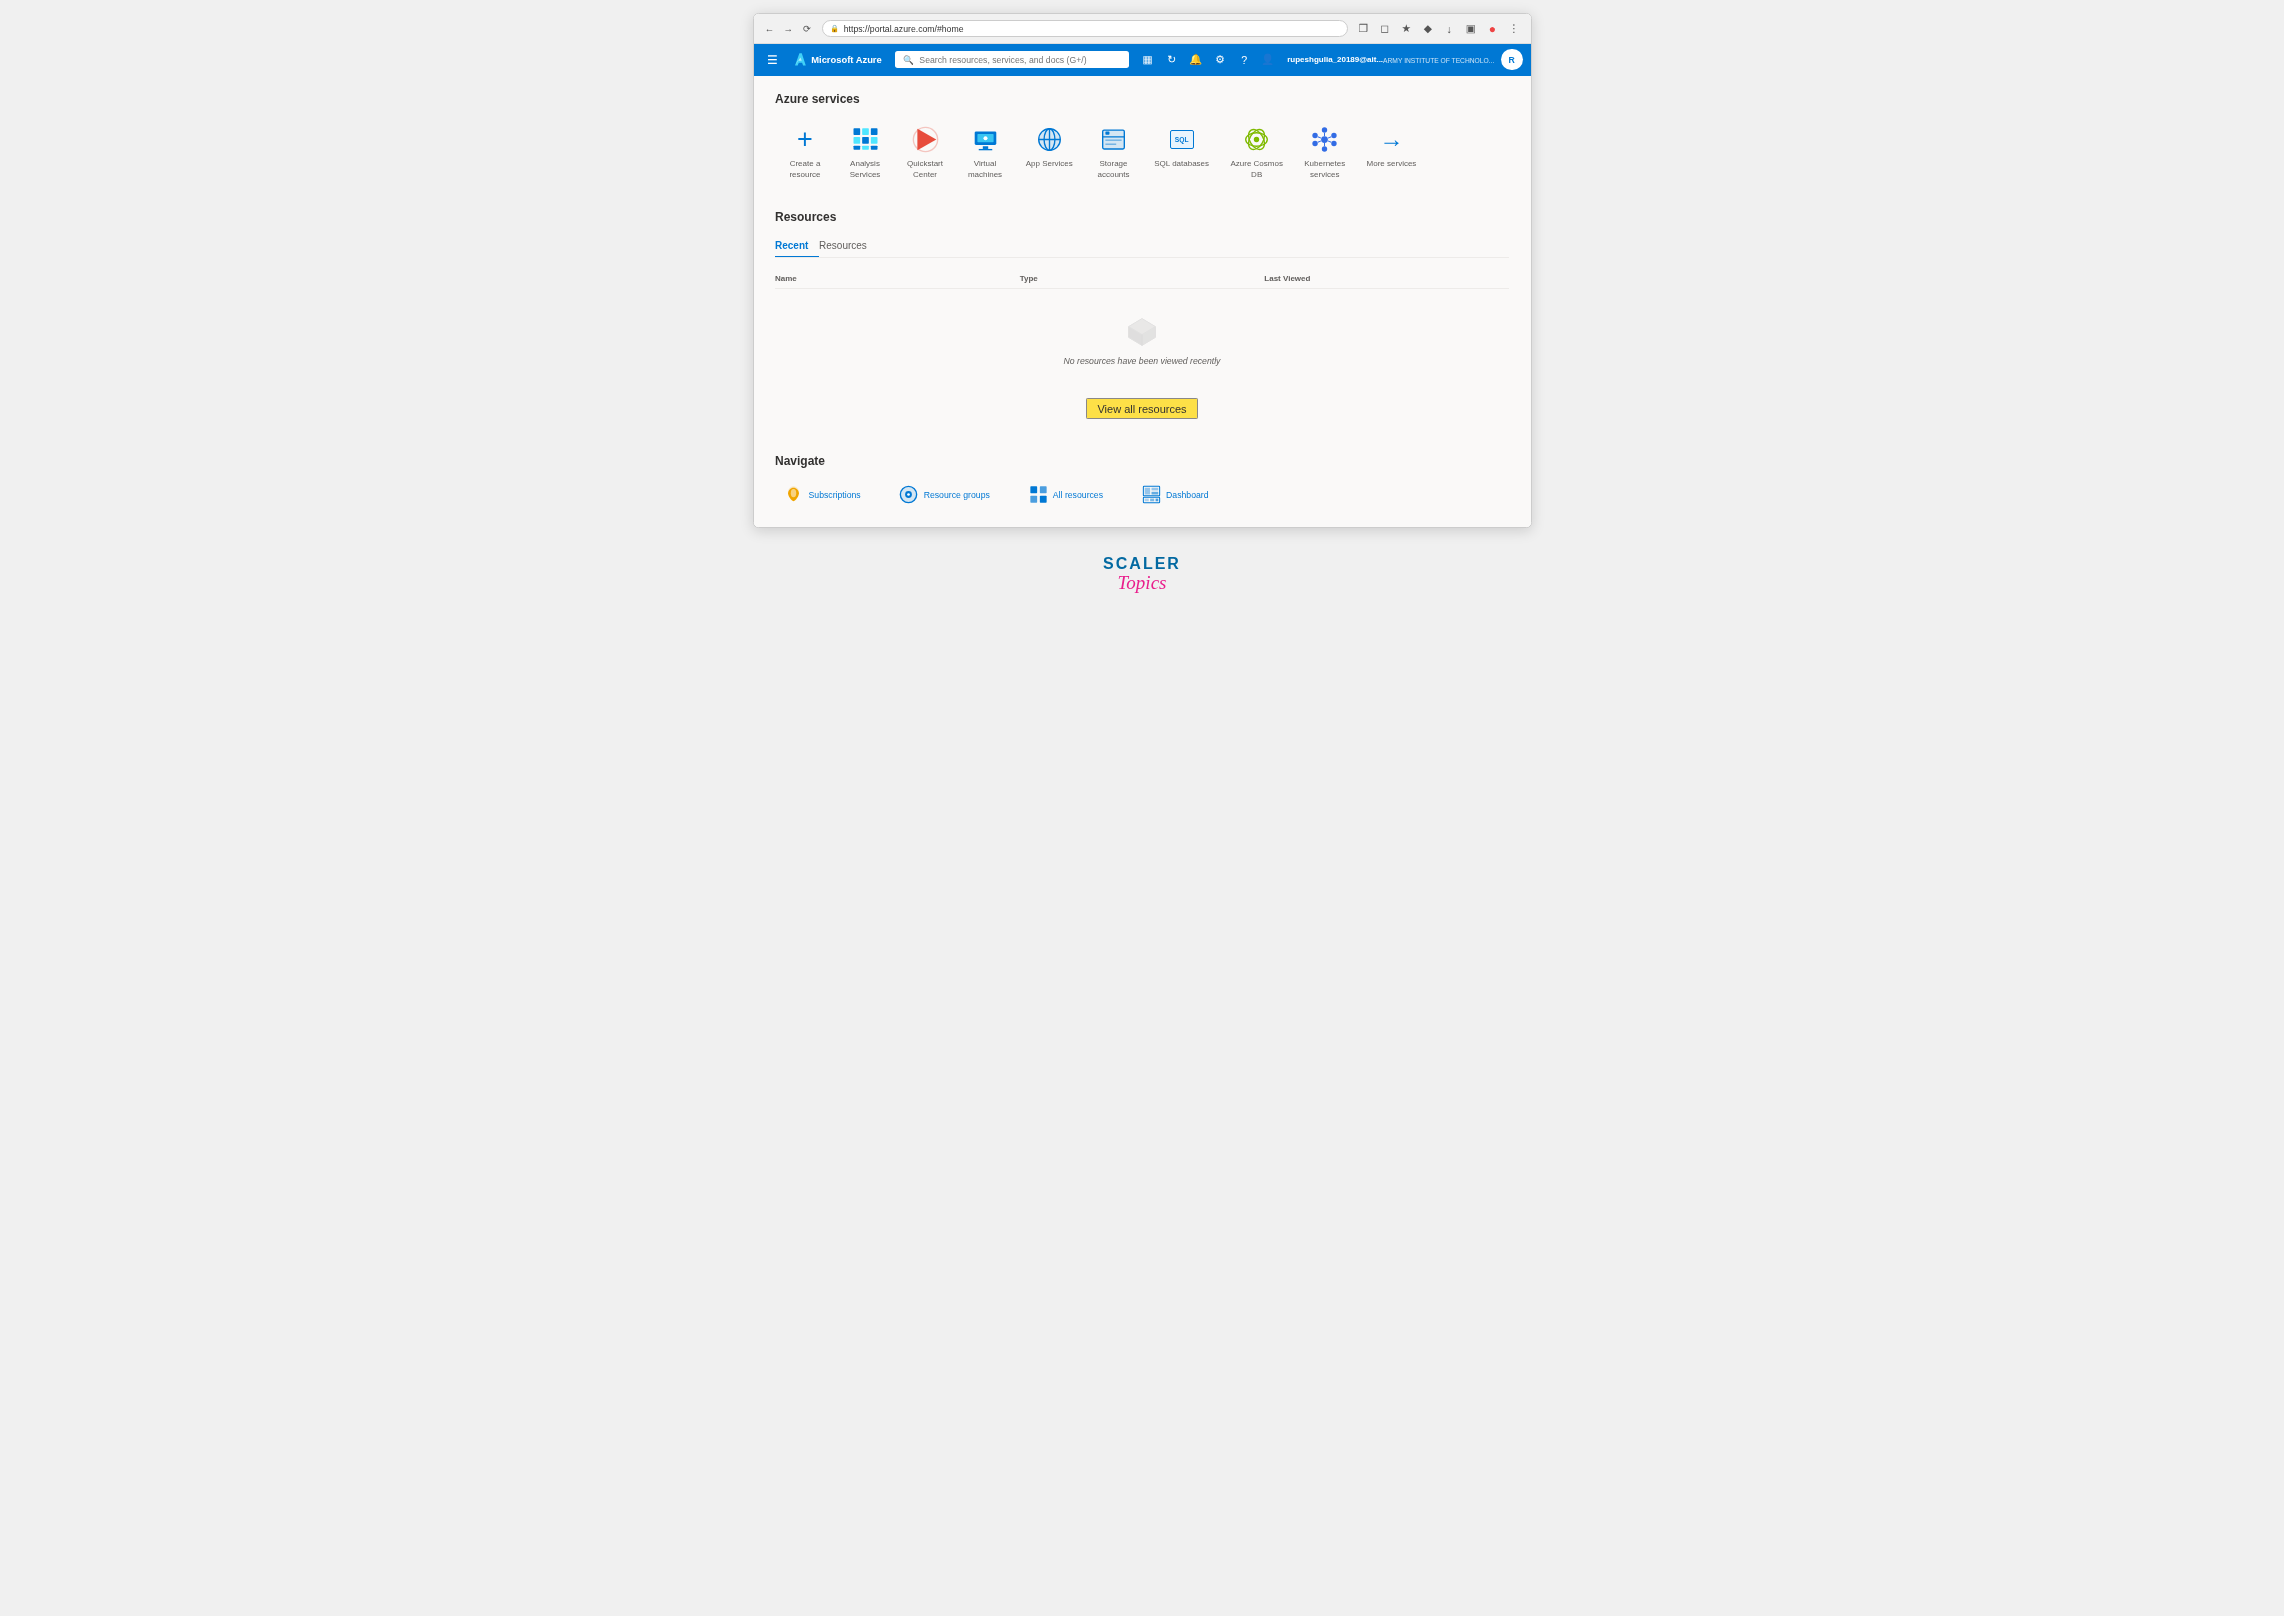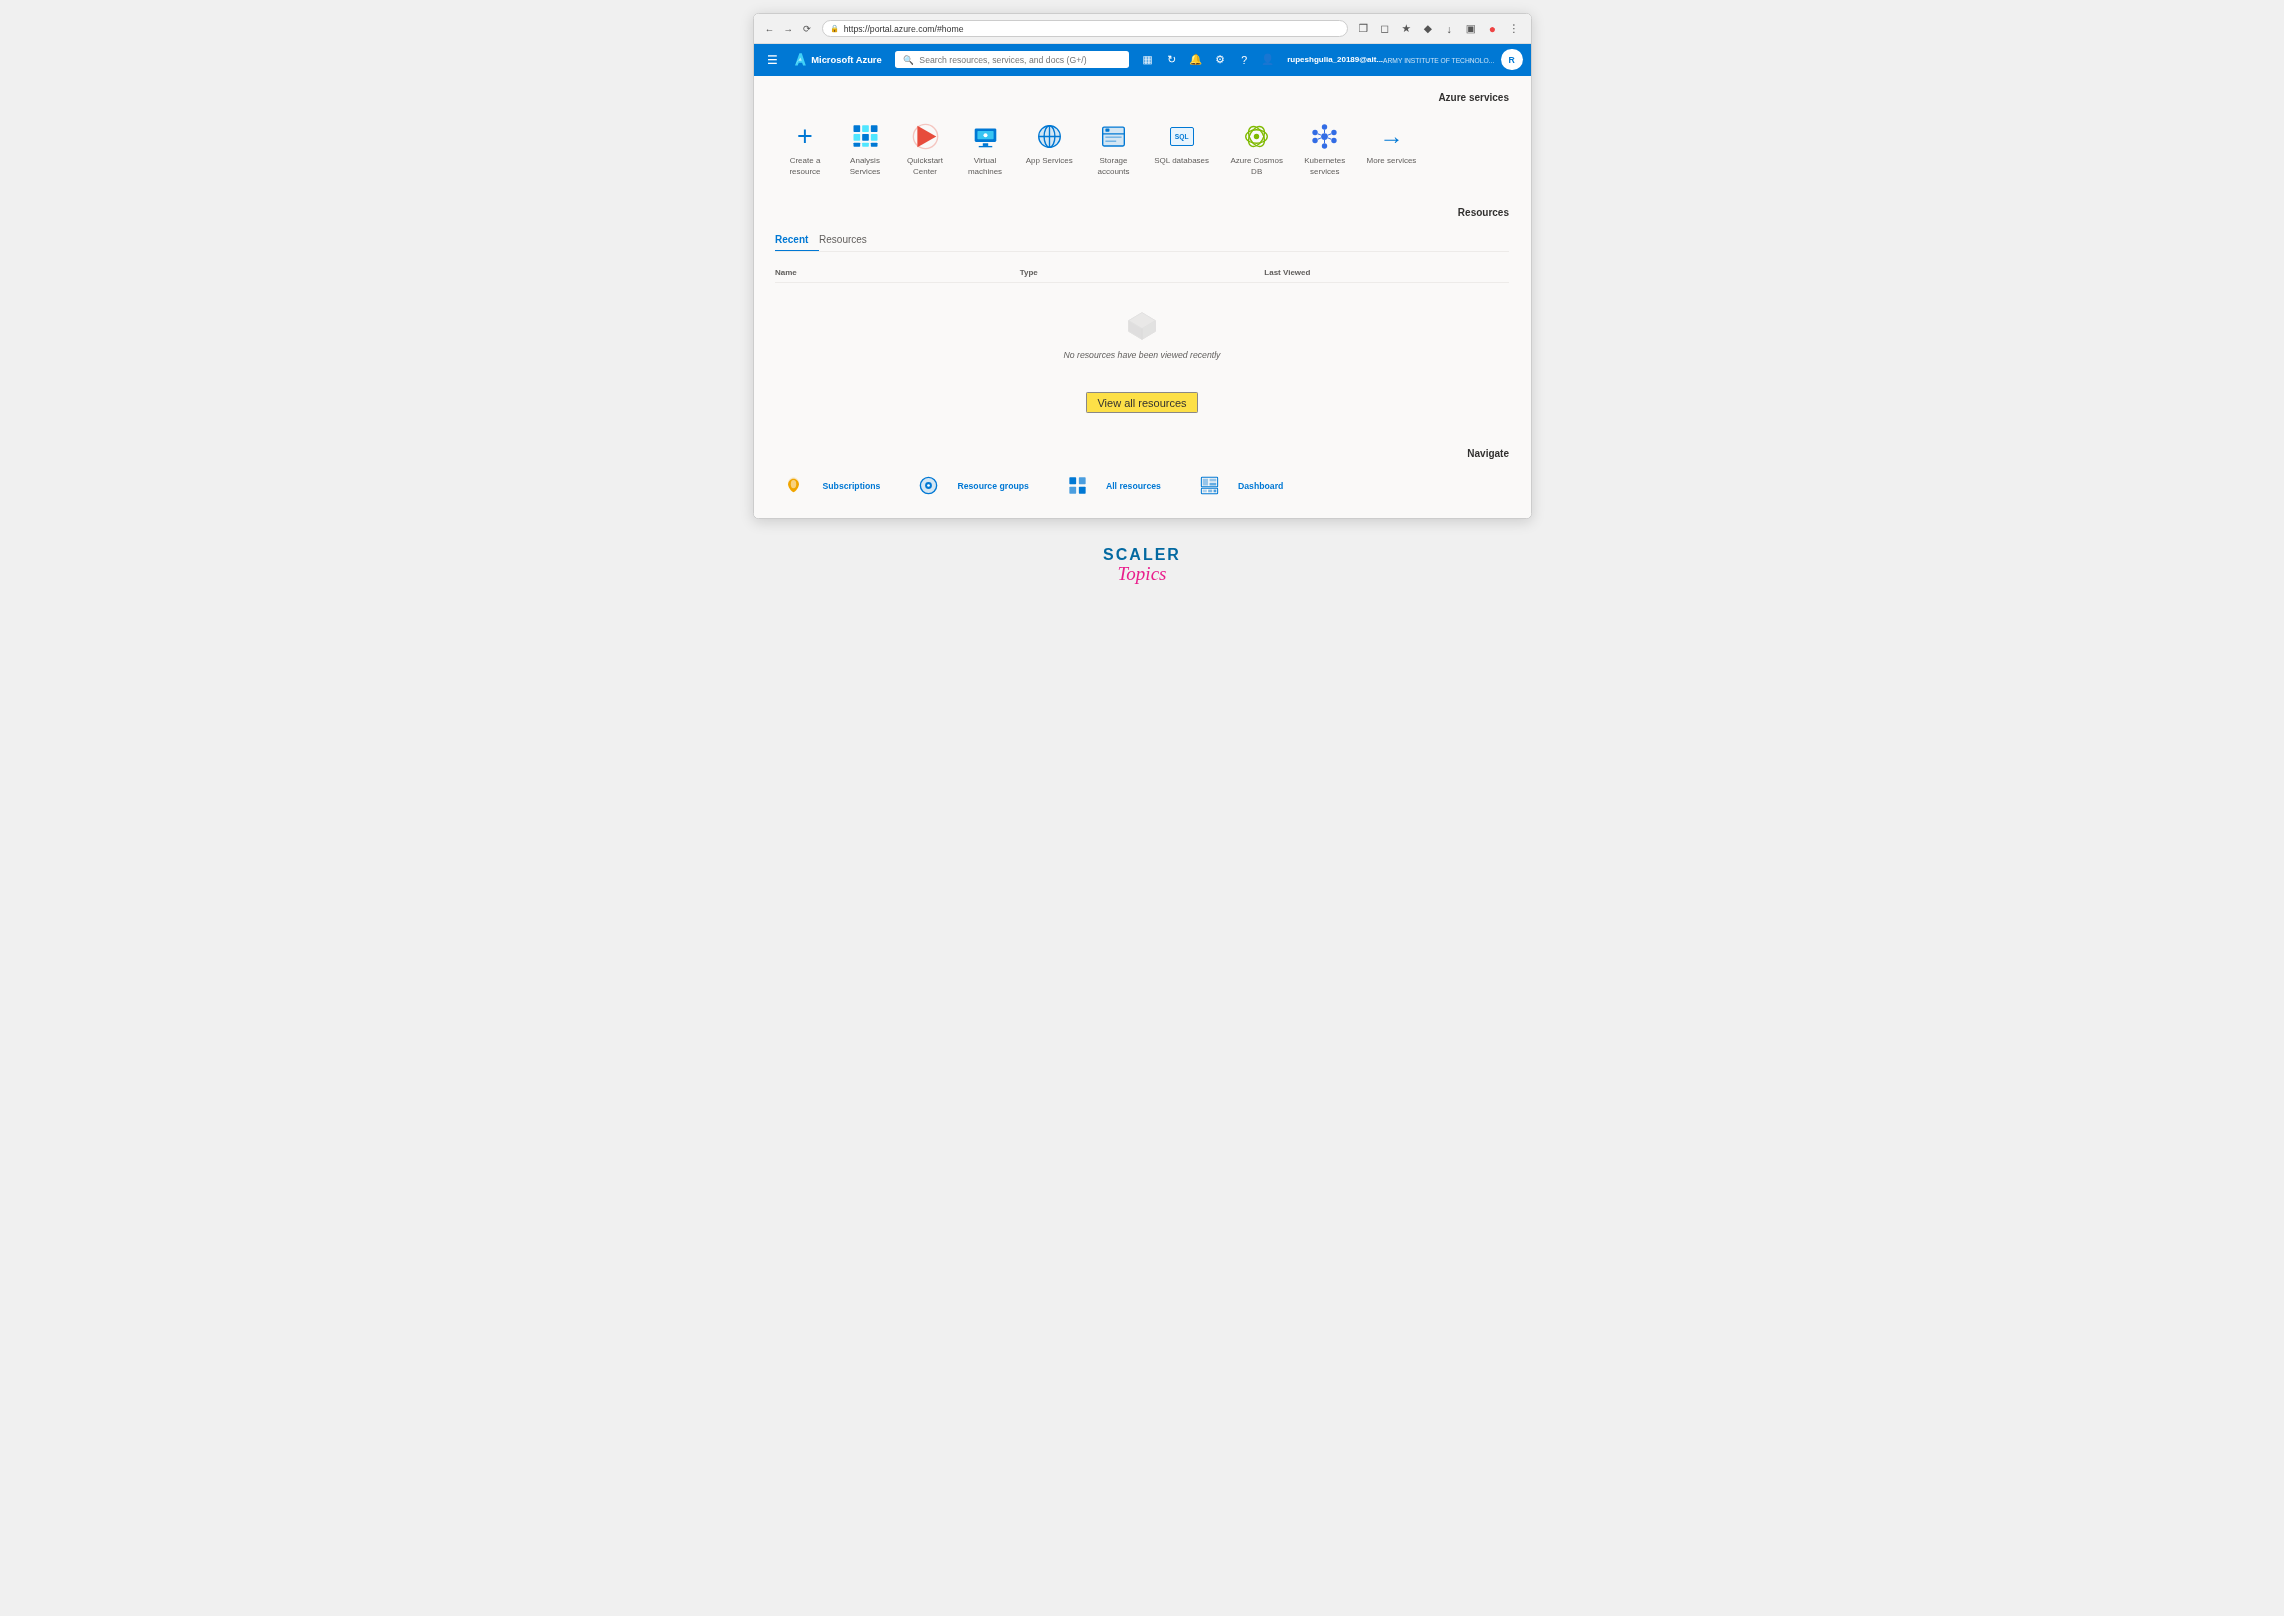--- a/index.html
+++ b/index.html
@@ -201,25 +201,24 @@
 
     
     .azure-content {
       background: #faf9f8;
       padding: 16px 21.5px;
       min-height: 336px;
     }
 
     
     .section-title {
-      font-size: 10px;
+      font-size: 12px;
       font-weight: 600;
       color: #323130;
       margin-bottom: 10.7px;
-      text-align: right;
     }
 
     .services-grid {
       display: flex;
       gap: 0;
       flex-wrap: nowrap;
       margin-bottom: 21.5px;
     }
 
     .service-item {
@@ -331,25 +330,24 @@
 
     .navigate-grid {
       display: flex;
       gap: 21.5px;
       flex-wrap: wrap;
     }
 
     .navigate-item {
       display: flex;
       align-items: center;
-      gap: 18px;
+      gap: 4px;
       cursor: pointer;
       padding: 5.4px 8px;
       border-radius: 2.7px;
-      font-weight: bold;
     }
 
     .navigate-icon {
       width: 21.5px;
       height: 21.5px;
       display: flex;
       align-items: center;
       justify-content: center;
       font-size: 13.4px;
     }

